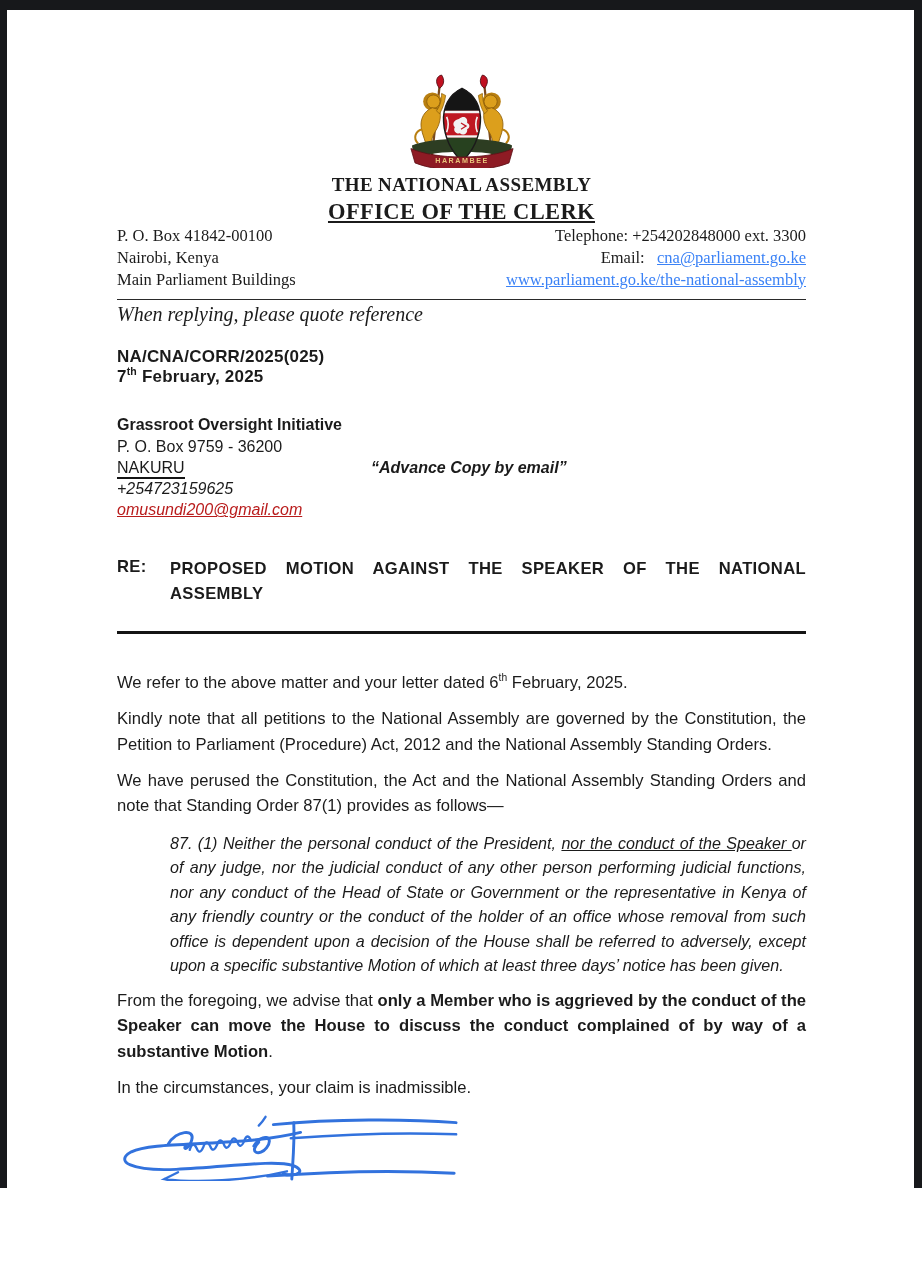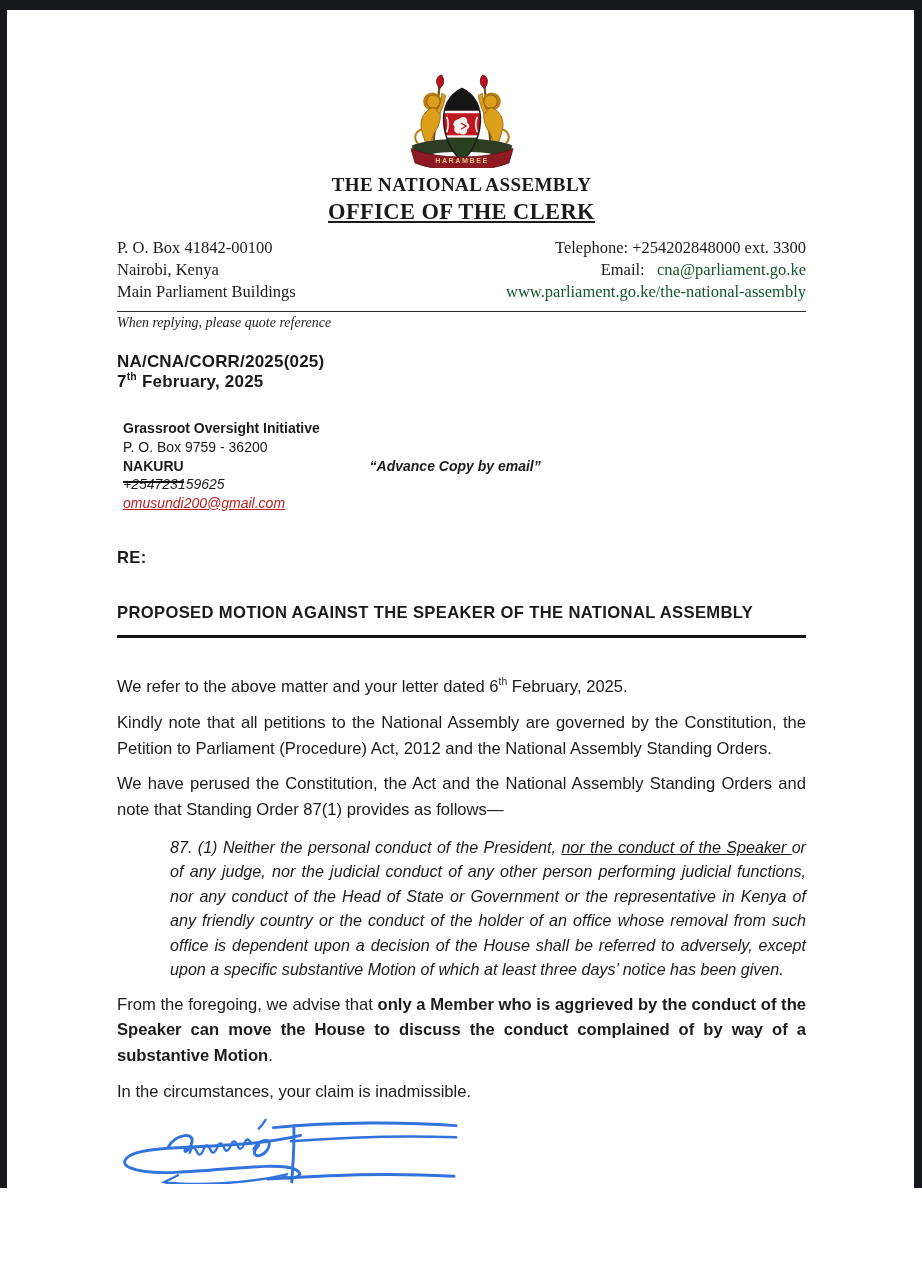--- a/index.html
+++ b/index.html
@@ -23,48 +23,48 @@
   .org1{
     text-align:center;font-family:"Liberation Serif",serif;
     font-weight:bold;font-size:19px;letter-spacing:.4px;margin-top:2px;
   }
   .org2{
     text-align:center;font-family:"Liberation Serif",serif;
     font-weight:bold;font-size:22.5px;letter-spacing:.4px;margin-top:3px;text-decoration:underline;
   }
   .contact{
     display:flex;justify-content:space-between;align-items:flex-start;
-    margin-top:12px;
+    margin-top:0;
     font-family:"Liberation Serif",serif;font-size:16.5px;line-height:1.32;
   }
   .contact .right{text-align:right;}
-  a.blue-link{color:#14532d;cursor:pointer;}
+  a.blue-link{color:#3b82f6;text-decoration:underline;cursor:pointer;}
   .rule{border:none;border-top:1.6px solid #2a2a2a;margin:9px 0 0 0;}
   .quote-note{
     font-family:"Liberation Serif",serif;font-style:italic;
-    font-size:14px;margin-top:3px;
+    font-size:20px;margin-top:3px;
   }
   
   .ref-row{
     display:flex;justify-content:space-between;align-items:baseline;
     margin-top:21px;font-weight:bold;font-size:17px;letter-spacing:.2px;flex-direction:column;
   }
   sup{font-size:.62em;vertical-align:super;line-height:0;}
   
-  .addressee{margin-top:27px;font-size:14px;line-height:1.33;margin-left:6px;}
+  .addressee{margin-top:27px;font-size:16px;line-height:1.33;}
   .addr-name{font-weight:bold;}
-  .city{font-weight:bold;border-bottom:2px solid #141414;padding-bottom:7px;}
+  .city{font-weight:normal;border-bottom:2px solid #141414;padding-bottom:1px;}
   .advance{margin-left:182px;font-weight:bold;font-style:italic;}
   .addr-phone{font-style:italic;}
   .addr-email a{color:#b91c1c;font-style:italic;text-decoration:underline;}
   
   .subject{
     display:flex;margin-top:36px;
     font-weight:bold;font-size:16.6px;letter-spacing:.35px;
-    border-bottom:3.2px solid #141414;padding-bottom:9px;flex-direction:column;
+    border-bottom:3.2px solid #141414;padding-bottom:25px;
   }
   .subject .re{flex:0 0 53px;}
   .subject .subj-text{flex:1;text-align:justify;line-height:1.5;}
   
   .body-copy p{
     margin:10px 0 0 0;font-size:16.6px;line-height:1.55;
     text-align:justify;
   }
   .body-copy p.first{margin-top:36px;}
   .quote{

